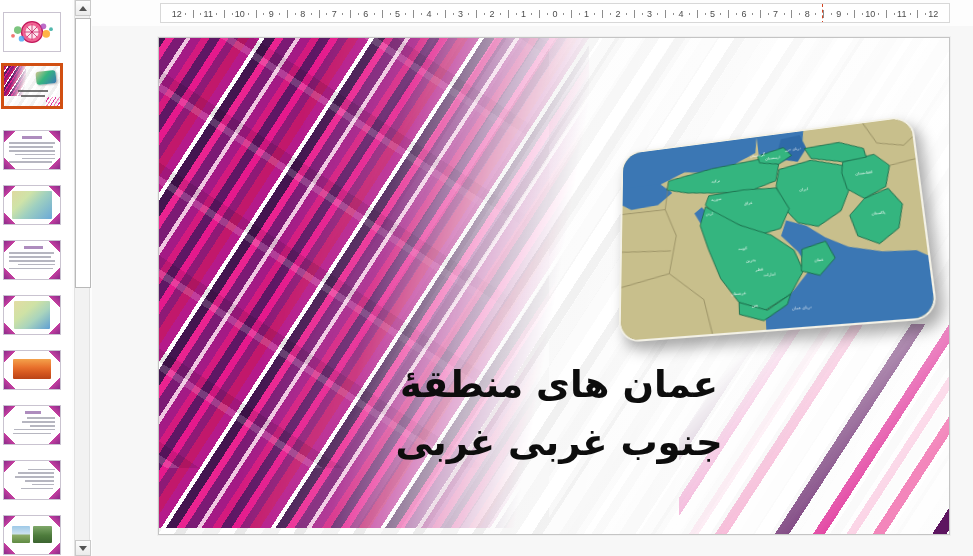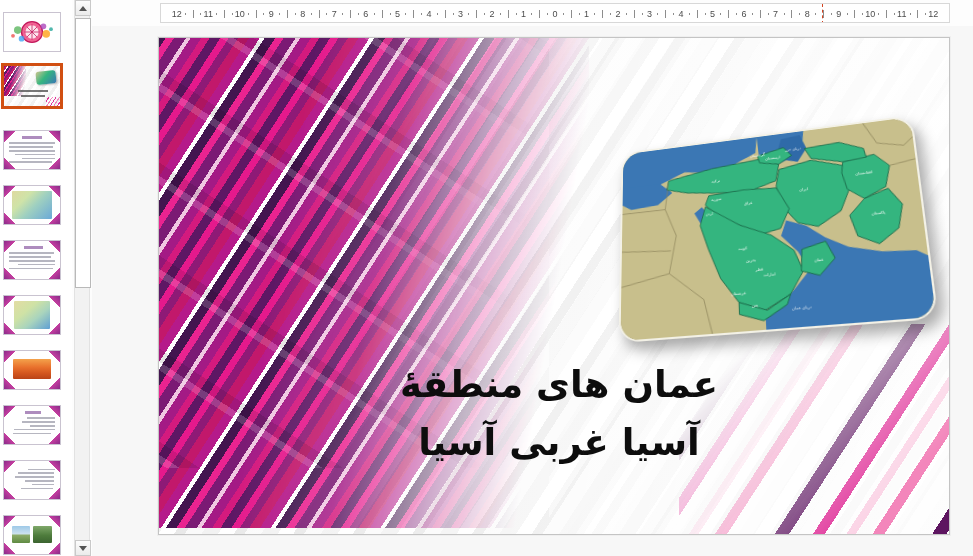--- a/index.html
+++ b/index.html
@@ -723,20 +723,20 @@
             <g fill="#ffffff" opacity=".8" font-size="4" font-family="DejaVu Sans, sans-serif" text-anchor="middle">
               <text x="186" y="188">دریای عمان</text>
               <text x="188" y="20">دریای خزر</text>
             </g>
           </svg>
         </div>
       </div>
 
       <div id="title-block">
         <div class="line">عمان های منطقهٔ</div>
-        <div class="line">آسیا غربی آسیا</div>
+        <div class="line">جنوب غربی غربی</div>
       </div>
 
     </div>
   </div>
 
   <div id="status-strip"></div>
 </div>
 
 </body></html>

